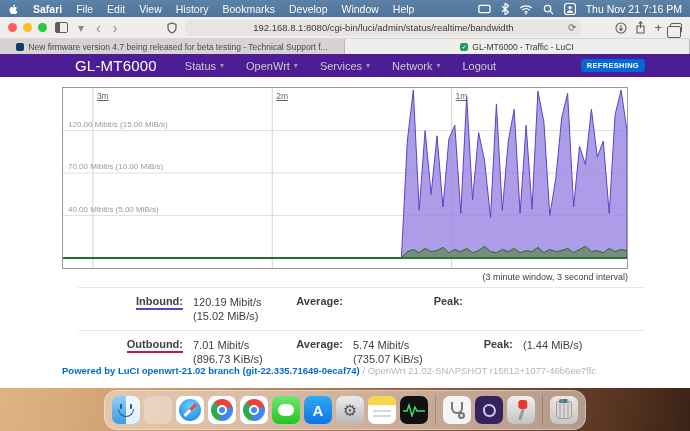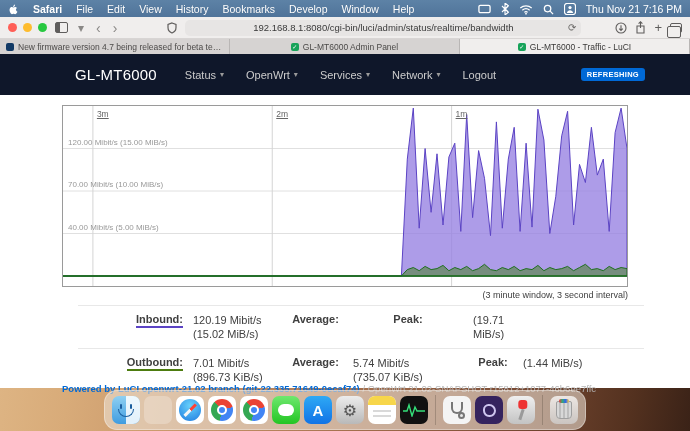--- a/index.html
+++ b/index.html
@@ -46,21 +46,21 @@
     font-size:8.5px; color:#4c4a49; border-right:1px solid #b9b6b5; overflow:hidden; padding:0 6px;
     background:#d6d3d2; white-space:nowrap; }
   .tab.active { background:#f0eeed; color:#3a3938; }
   .tab .title { overflow:hidden; text-overflow:ellipsis; }
   .fav { width:8px; height:8px; border-radius:2px; flex:0 0 auto; display:flex; align-items:center; justify-content:center; }
   .fav.shield { background:#18a35a; color:#fff; font-size:6px; line-height:1; }
   .fav.forum { background:#123a66; display:grid; grid-template-columns:3px 3px; grid-template-rows:3px 3px; gap:1px; padding:1px; }
   .fav.forum i { display:block; }
 
   
-  .luci-nav { height:41px; background:#0f172a; display:flex; align-items:center; color:#ccc; }
+  .luci-nav { height:23px; background:#4c1d95; display:flex; align-items:center; color:#ccc; }
   .brand { color:#fff; font-size:15px; margin-left:75px; margin-right:28px; letter-spacing:.2px; }
   .nav-items { display:flex; gap:22px; font-size:11px; align-items:center; }
   .nav-items .ni { display:flex; gap:4px; align-items:center; cursor:default; }
   .caret { font-size:8px; color:#9a9a9a; }
   .refresh-btn { margin-left:auto; margin-right:45px; color:#fff; font-size:7.5px; font-weight:bold;
     padding:2px 6px; border-radius:3px; letter-spacing:.3px; }
 
   .content { position:relative; }
 
   .chart { position:absolute; left:62px; top:10px; width:566px; height:182px;
@@ -71,22 +71,22 @@
 
   .caption { position:absolute; top:195px; left:62px; width:566px; text-align:right;
     font-size:9px; color:#404040; }
 
   .stats { position:absolute; top:210px; left:78px; width:566px; font-size:11px; color:#404040; }
   .srow { display:grid; grid-template-columns:105px 85px 55px 110px 40px auto; gap:10px;
     padding:7px 0 6px 0; border-top:1px solid #e8e8e8; align-items:start; }
   .srow .lab { text-align:right; font-weight:bold; }
   .srow .lab span { padding-bottom:1px; }
   .srow .lab.in span { border-bottom:2px solid #5b43c4; }
-  .srow .lab.out span { border-bottom:2px solid #4d7c0f; }
-  .srow .sub { text-align:center; font-weight:bold; }
+  .srow .lab.out span { border-bottom:2px solid #be185d; }
+  .srow .sub { text-align:right; font-weight:bold; }
   .two l, .two { line-height:1.3; }
 
   .luci-footer { position:absolute; top:288px; left:62px; font-size:9.5px; white-space:nowrap; }
   .luci-footer .lucilink { color:#0069d6; font-weight:bold; text-decoration:none; }
   .luci-footer .sep { color:#bbb; }
   .luci-footer .owrtlink { color:#b5b5b5; text-decoration:none; }
 
   
   .dock { position:absolute; left:50%; transform:translateX(-50%); bottom:1px; height:40px;
     background:rgba(236,226,214,.58); border:1px solid rgba(255,255,255,.35); border-radius:13px;
@@ -246,24 +246,20 @@
     <div class="tabbar">
       <div class="tab">
         <span class="fav forum">
             <i style="background:#e74c3c"></i>
             <i style="background:#f1c40f"></i>
             <i style="background:#fff"></i>
             <i style="background:#3498db"></i>
           </span>
         <span class="title">New firmware version 4.7 being released for beta testing - Technical Support f...</span>
       </div>
-      <div class="tab">
-        <span class="fav shield">✓</span>
-        <span class="title">GL-MT6000 Admin Panel</span>
-      </div>
       <div class="tab active">
         <span class="fav shield">✓</span>
         <span class="title">GL-MT6000 - Traffic - LuCI</span>
       </div>
     </div>
 
     <div class="luci-nav">
       <span class="brand">GL-MT6000</span>
       <div class="nav-items">
         <span class="ni">
@@ -314,21 +310,20 @@
       <div class="stats">
         <div class="srow">
           <div class="lab in"><span>Inbound:</span></div>
           <div class="two">
               <div>120.19 Mibit/s</div>
               <div>(15.02 MiB/s)</div>
             </div>
           <div class="sub">Average:</div>
           <div class="sub">Peak:</div>
           <div class="two">
-              <div>(19.71 MiB/s)</div>
             </div>
         </div>
         <div class="srow">
           <div class="lab out"><span>Outbound:</span></div>
           <div class="two">
               <div>7.01 Mibit/s</div>
               <div>(896.73 KiB/s)</div>
             </div>
           <div class="sub">Average:</div>
           <div class="two">

